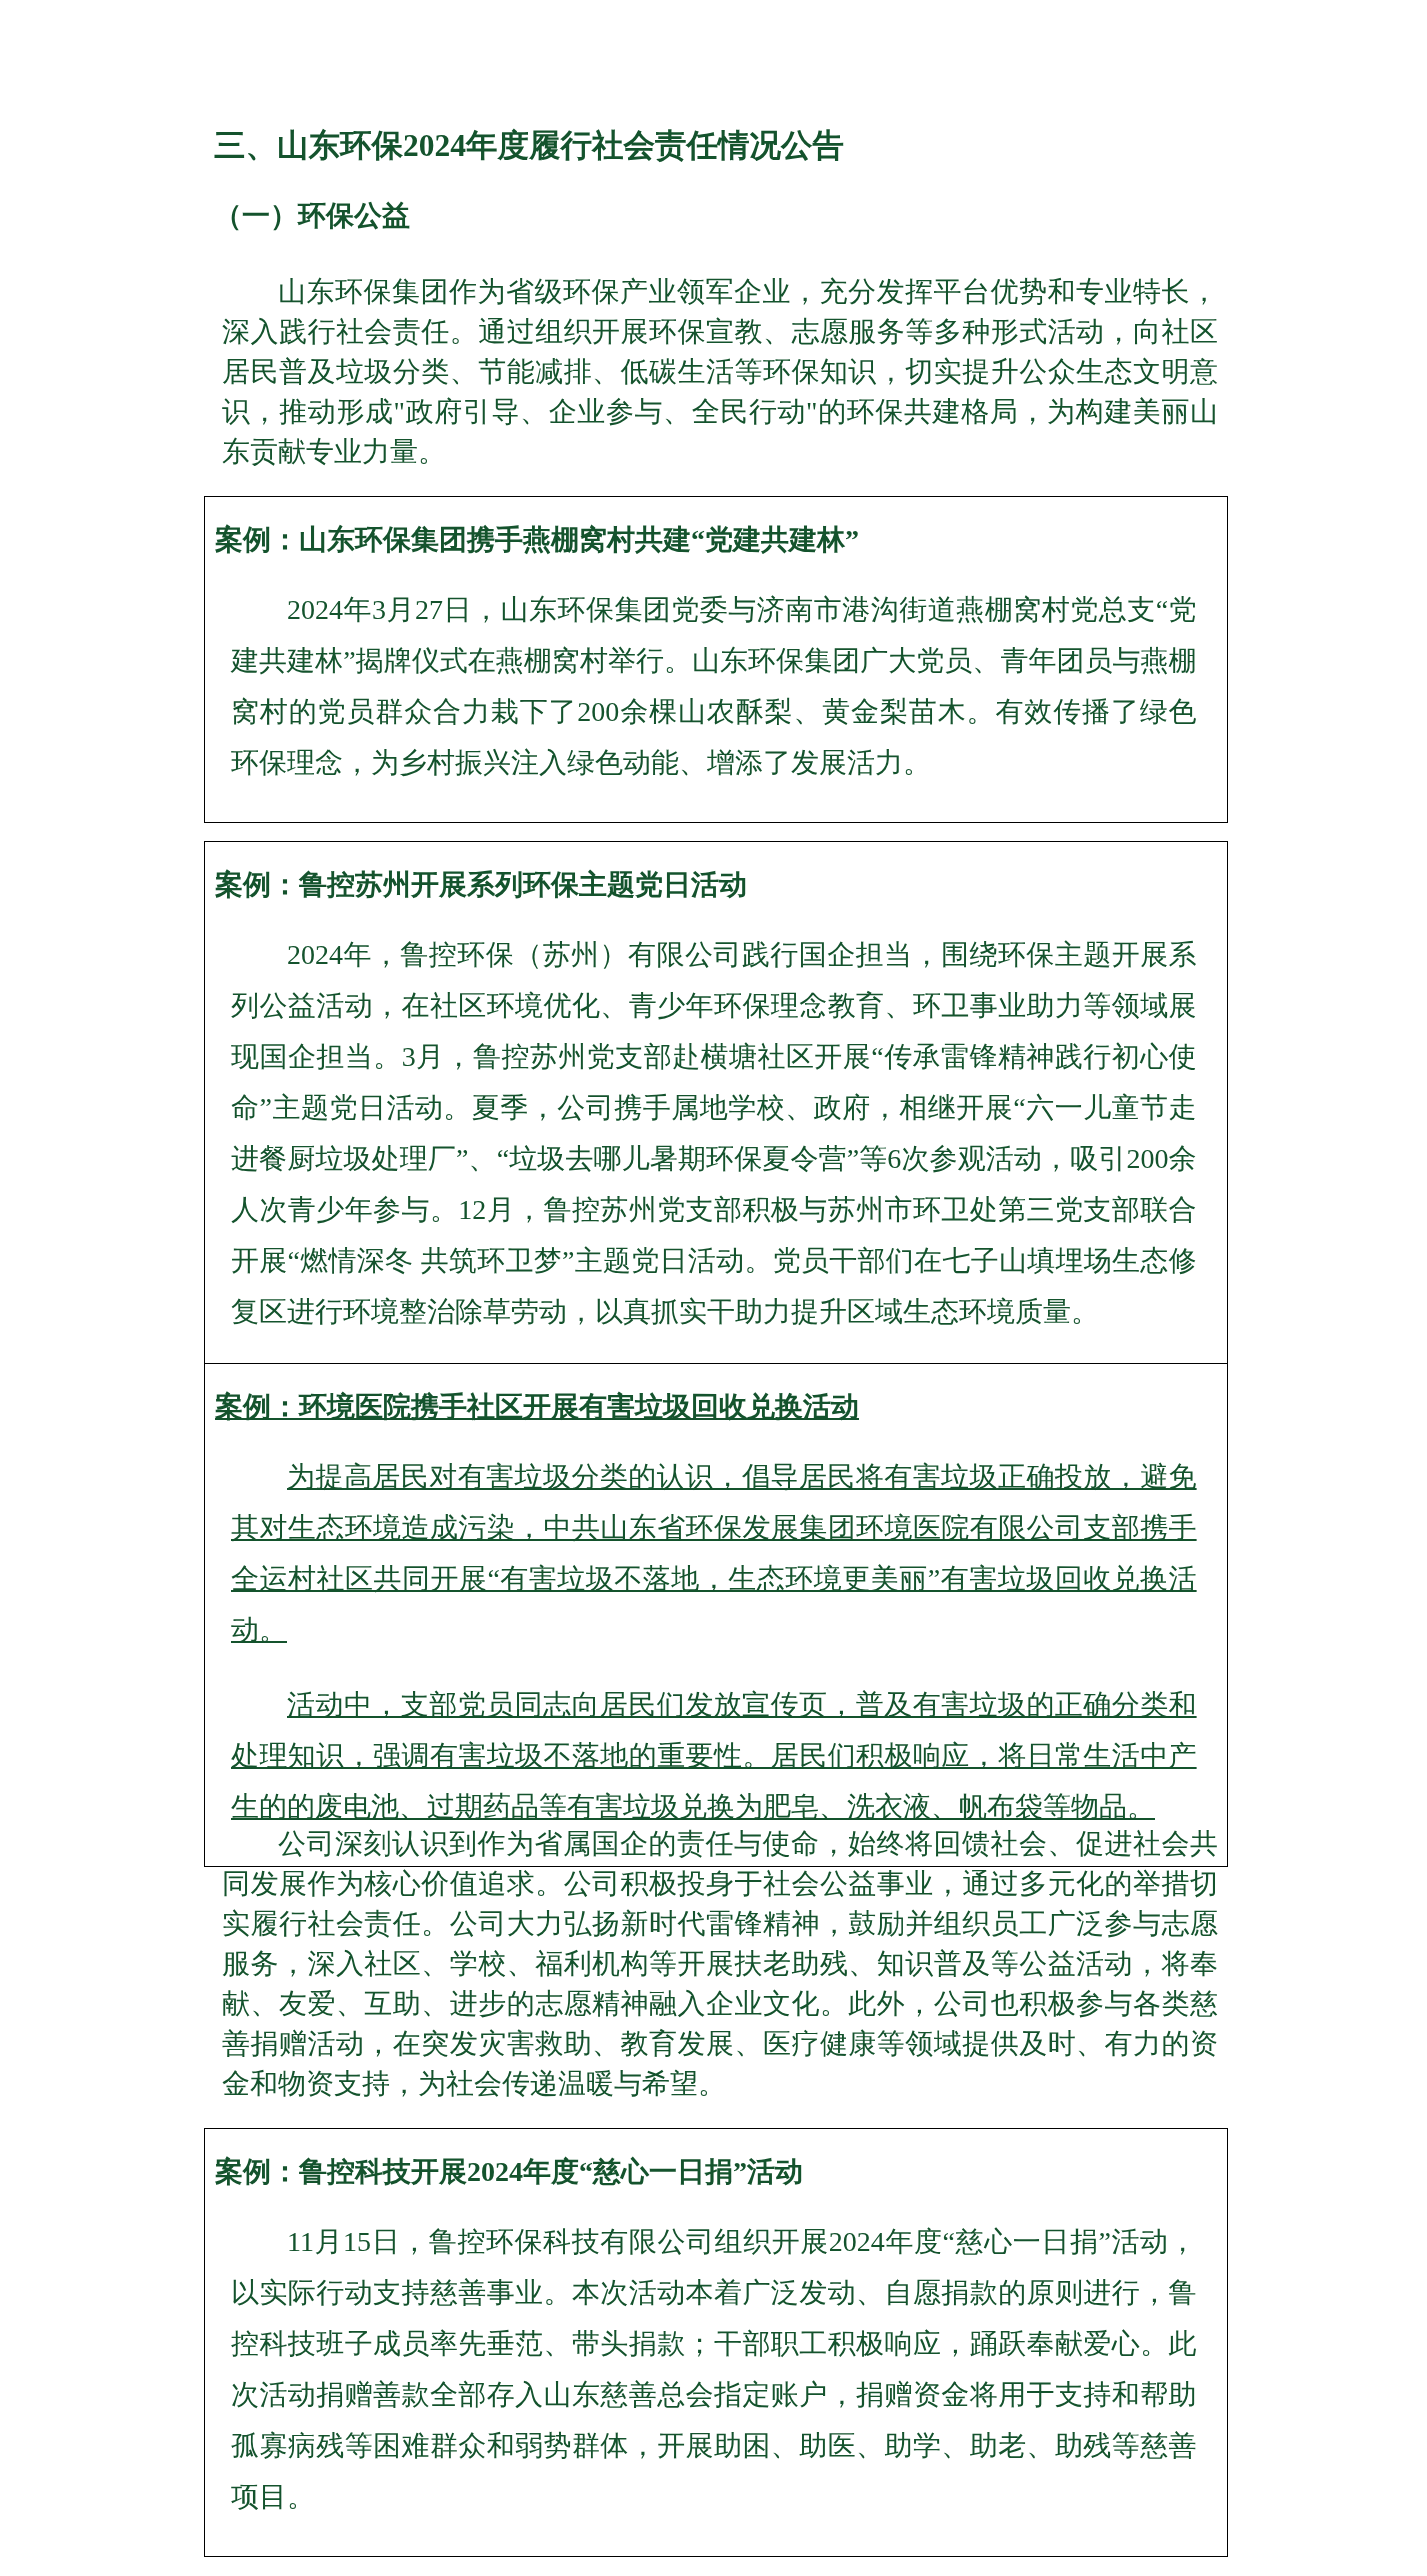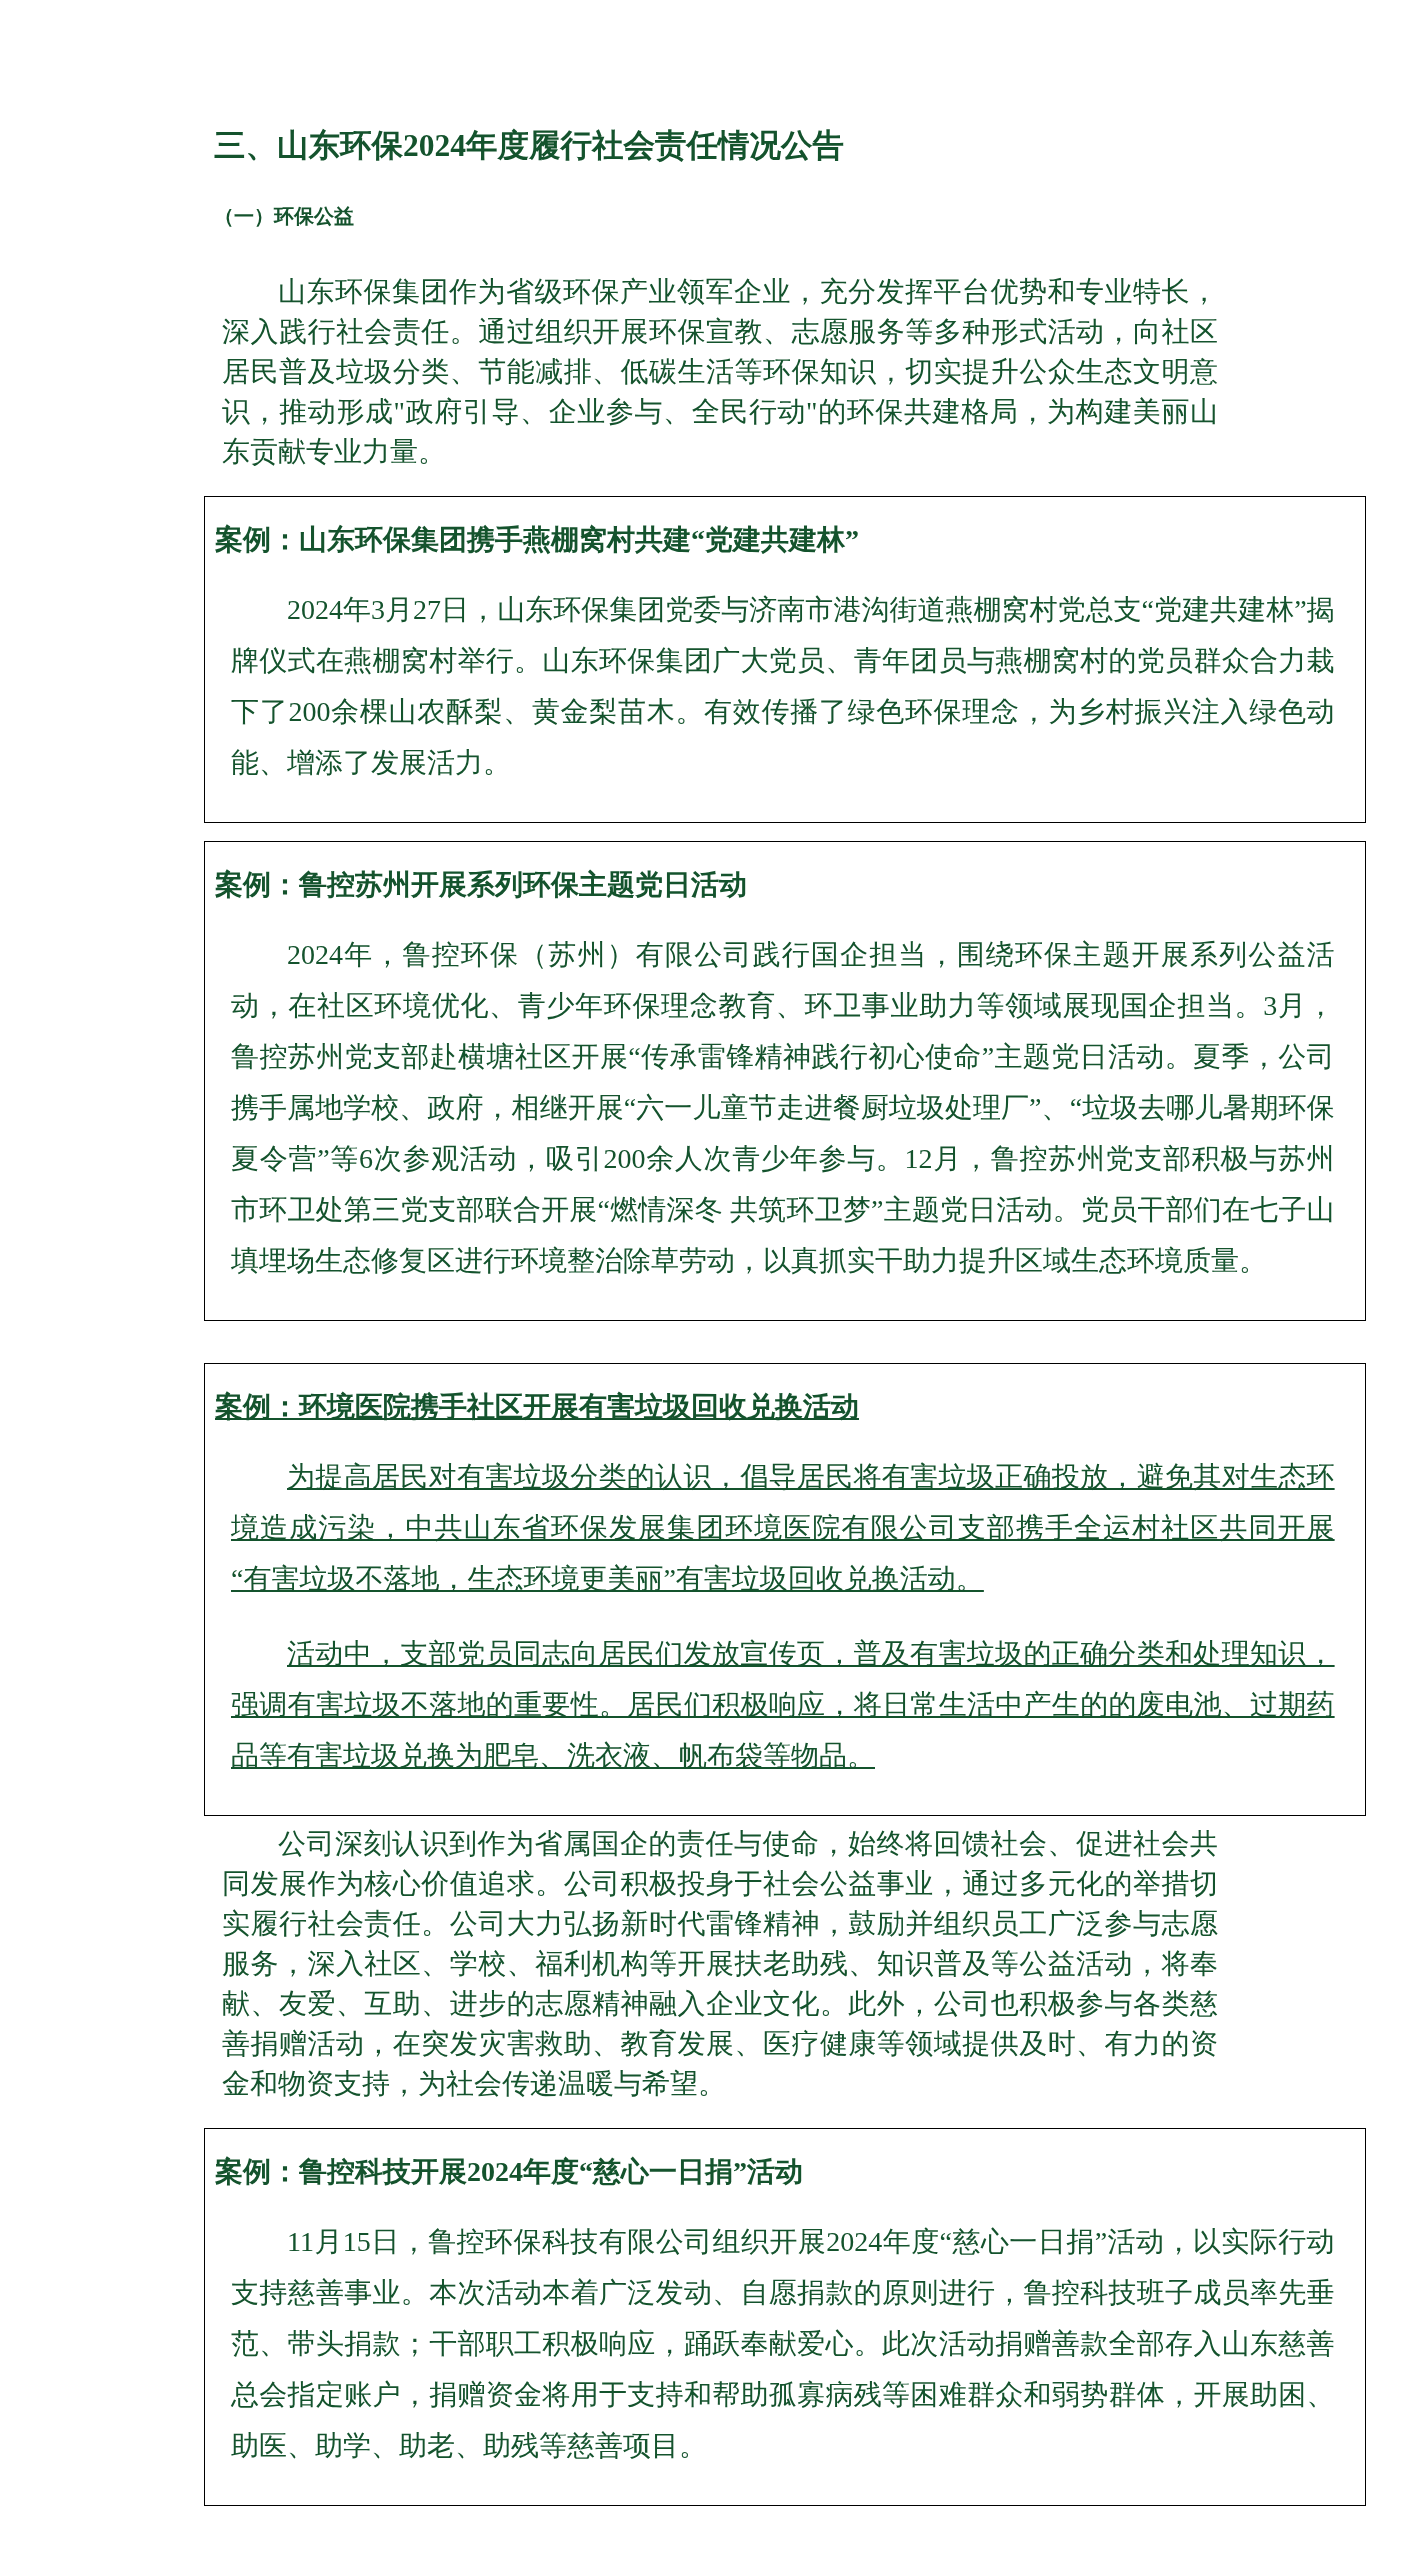--- a/index.html
+++ b/index.html
@@ -25,42 +25,42 @@
     font-size: 31.5px;
     font-weight: bold;
     line-height: 1.3;
     white-space: nowrap;
   }
   .sec-heading {
     position: absolute;
     left: 214px;
     width: 996px;
     margin: 0;
-    font-size: 20px;
+    font-size: 28px;
     font-weight: bold;
     line-height: 40px;
   }
   .sec-heading.h-1 { top: 196px; }
   .sec-heading.h-2 { top: 1749px; }
   .body-para {
     position: absolute;
     left: 214px;
     width: 996px;
     margin: 8px;
     font-size: 28px;
     line-height: 40px;
     text-align: justify;
     text-indent: 2em;
   }
   .body-para.p-1 { top: 264px; }
   .body-para.p-2 { top: 1816px; }
   .case-box {
     position: absolute;
     left: 204px;
-    width: 1162px;
+    width: 1024px;
     box-sizing: border-box;
     border: 1.8px solid #000000;
     background: #ffffff;
     padding: 23.4px 14.4px 18px 10px;
   }
   .case-box.b-1 { top: 496px; }
   .case-box.b-2 { top: 841px; }
   .case-box.b-3 { top: 1363px; text-decoration: underline; }
   .case-box.b-4 { top: 2128px; }
   .case-title {

